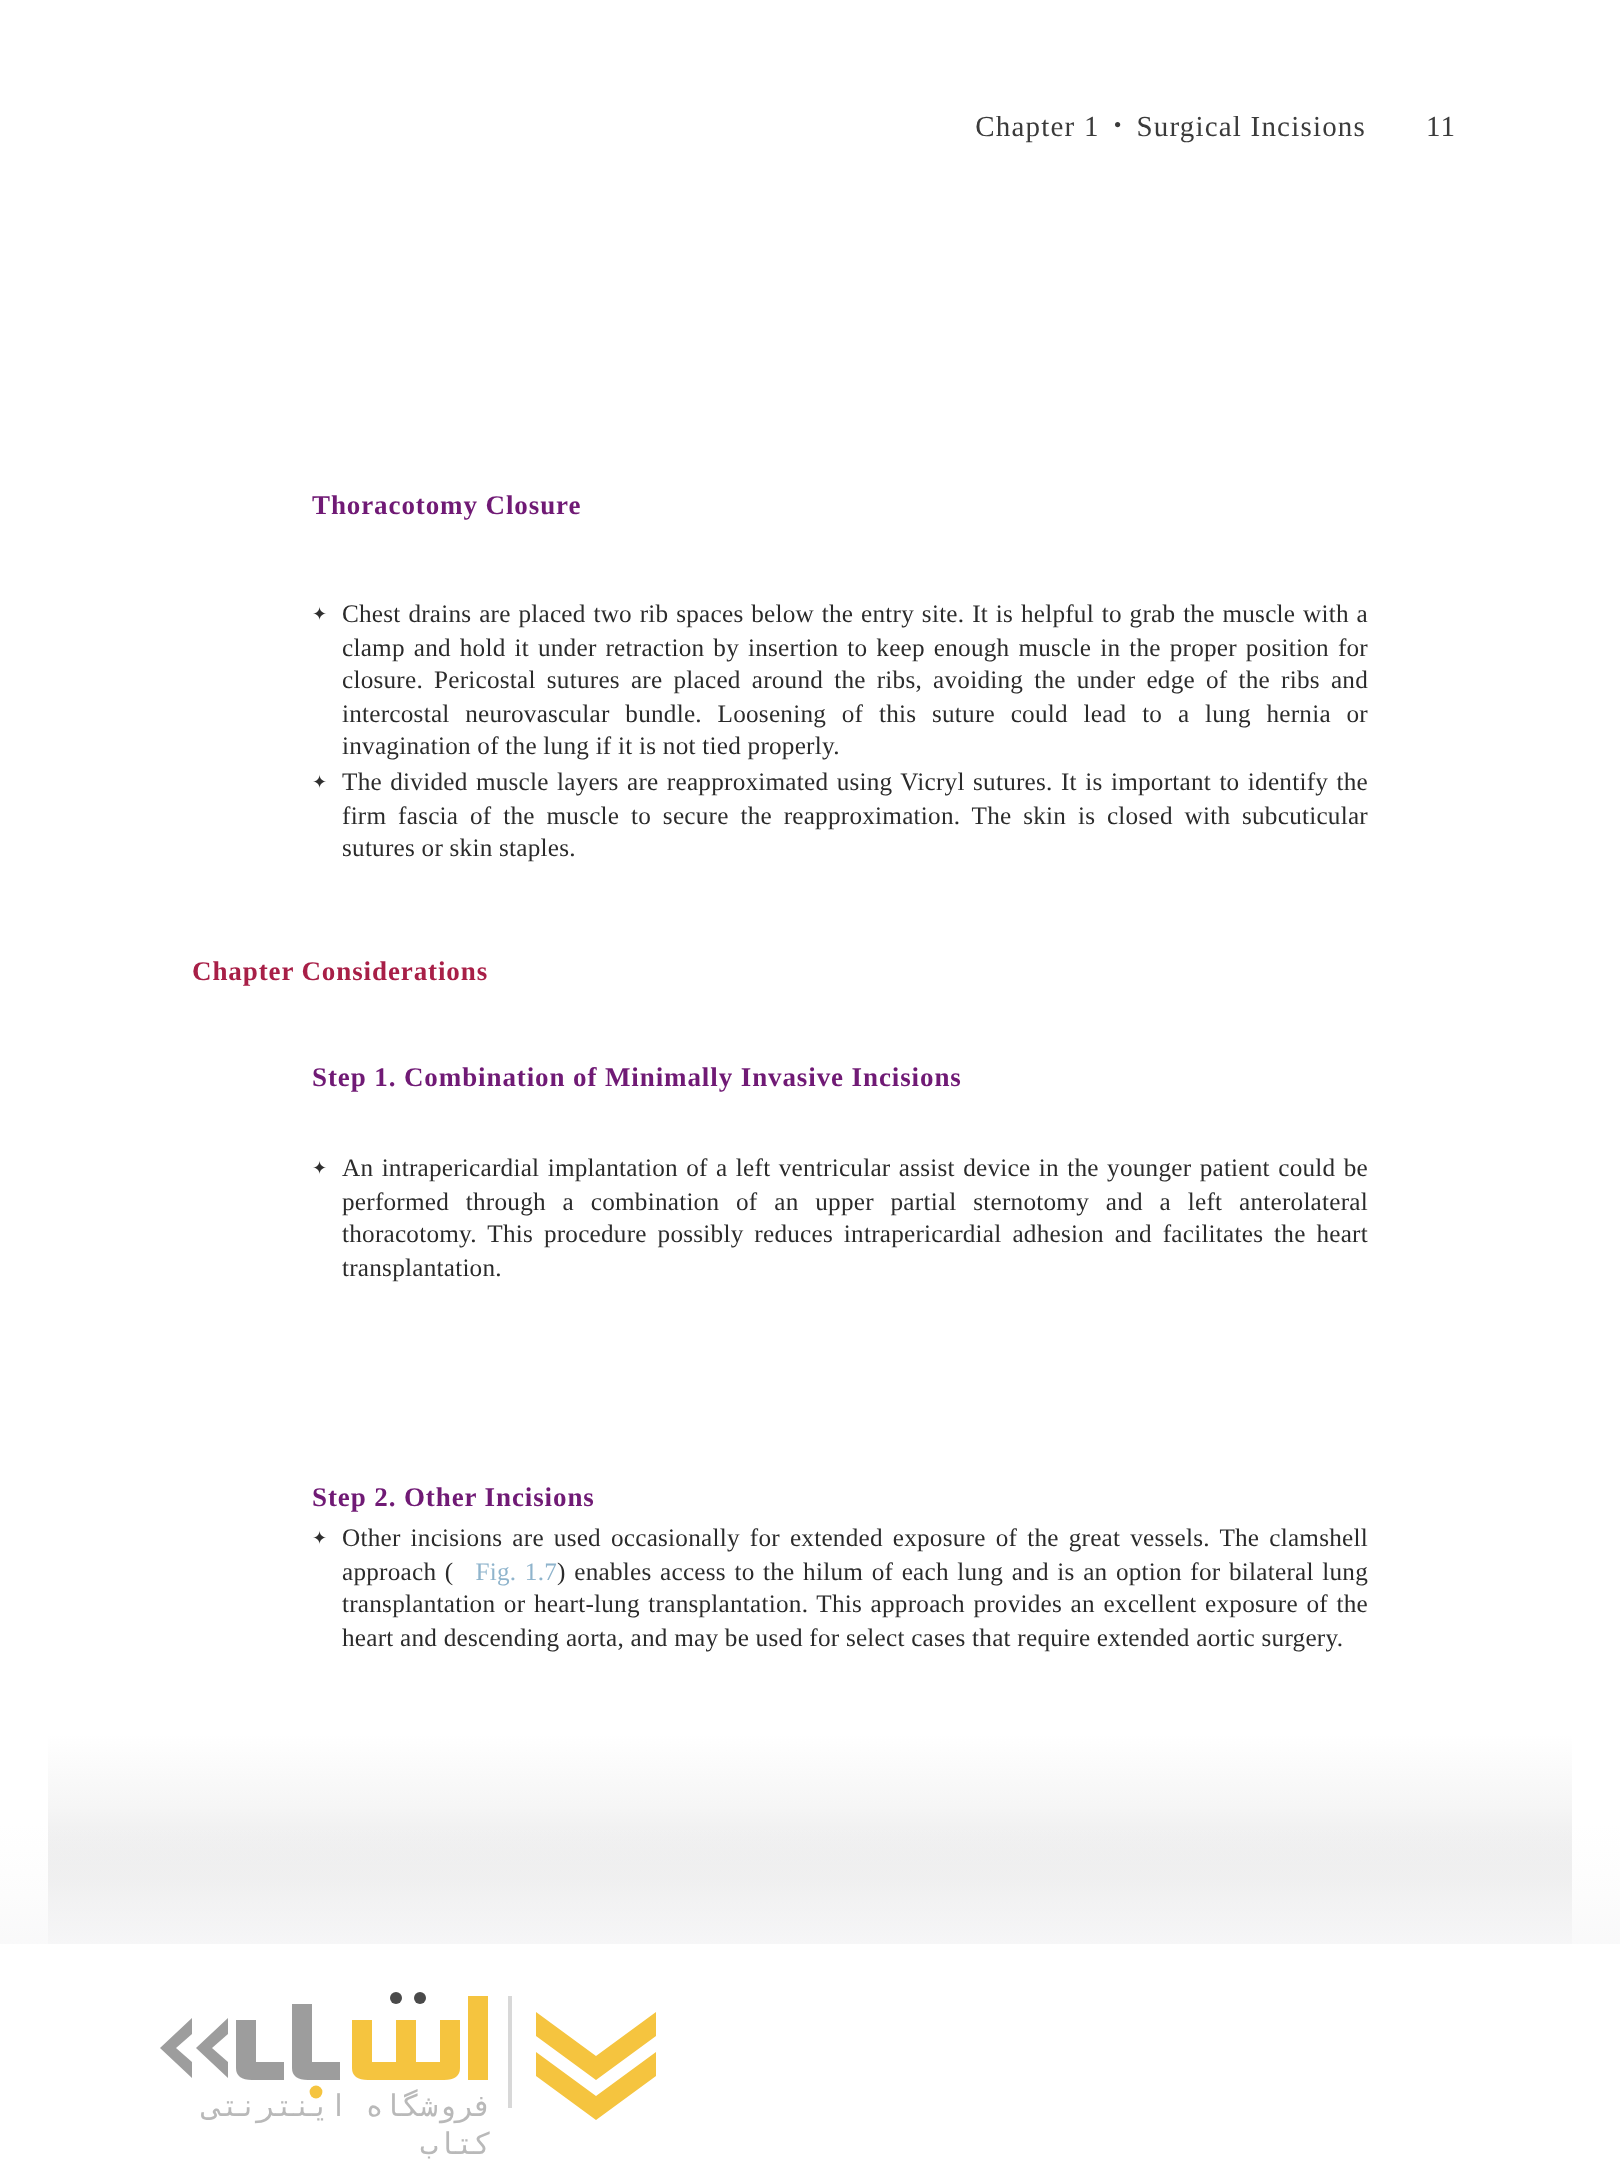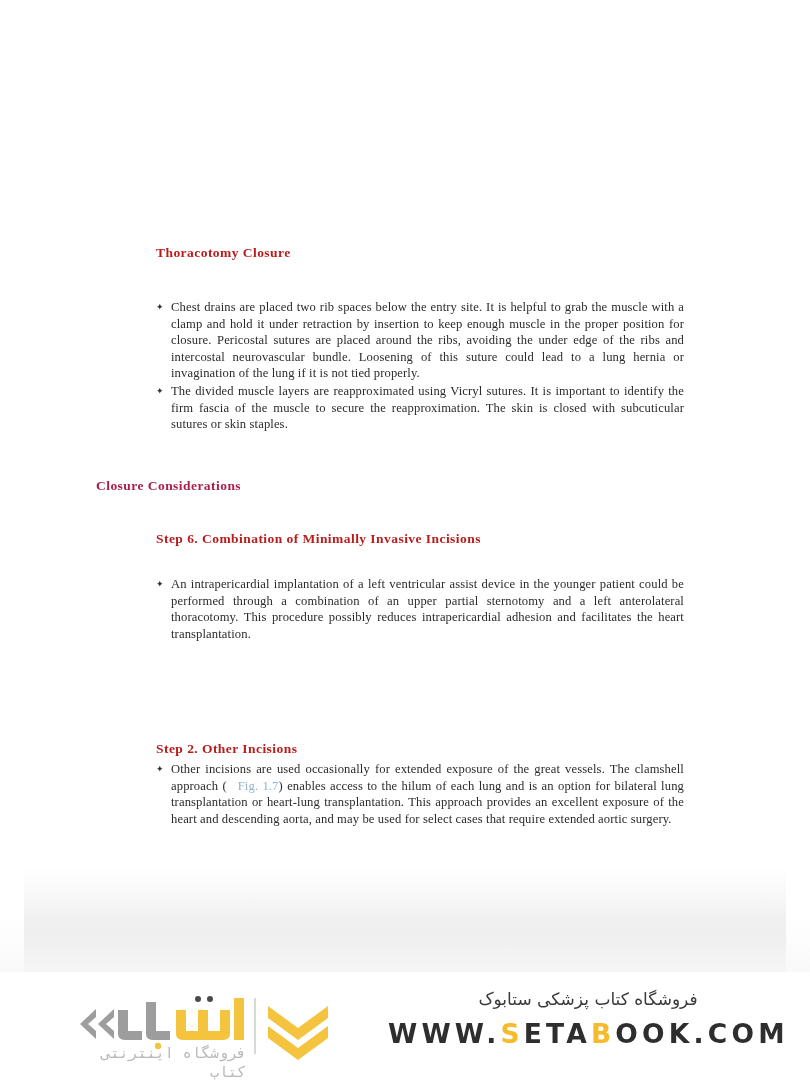--- a/index.html
+++ b/index.html
@@ -87,21 +87,21 @@
     left: 0;
     top: 0;
     width: 810px;
   }
 
   .sec-head {
     position: absolute;
     font-family: "Liberation Serif", serif;
     font-size: 13.5px;
     font-weight: bold;
-    color: #b91c1c;
+    color: #701a75;
     letter-spacing: 0.45px;
     white-space: nowrap;
   }
   .sec-head.red {
     color: #a81f47;
   }
 
   .bullet-list {
     position: absolute;
     left: 156px;
@@ -180,39 +180,45 @@
     letter-spacing: 4.2px;
     white-space: nowrap;
   }
   .brand-url .hl { color: #f5bb2a; }
 </style>
 </head>
 <body>
 
 <div class="page-sheet">
 
+  <div class="running-head">
+    <span class="rh-chapter">Chapter 1</span>
+    <span class="rh-dot">•</span>
+    <span class="rh-title">Surgical Incisions</span>
+    <span class="rh-pageno">11</span>
+  </div>
 
   <div class="content">
 
     <div class="sec-head" style="left:156px; top:245px;">Thoracotomy Closure</div>
 
     <div class="bullet-list" style="top:299px;">
       <p class="bullet-item">
         <span class="bullet-mark">✦</span>
         <span>Chest drains are placed two rib spaces below the entry site. It is helpful to grab the muscle with a clamp and hold it under retraction by insertion to keep enough muscle in the proper position for closure. Pericostal sutures are placed around the ribs, avoiding the under edge of the ribs and intercostal neurovascular bundle. Loosening of this suture could lead to a lung hernia or invagination of the lung if it is not tied properly.</span>
       </p>
       <p class="bullet-item">
         <span class="bullet-mark">✦</span>
         <span>The divided muscle layers are reapproximated using Vicryl sutures. It is important to identify the firm fascia of the muscle to secure the reapproximation. The skin is closed with subcuticular sutures or skin staples.</span>
       </p>
     </div>
 
-    <div class="sec-head red" style="left:96px; top:478px;">Closure Considerations</div>
-
-    <div class="sec-head" style="left:156px; top:531px;">Step 6.  Combination of Minimally Invasive Incisions</div>
+    <div class="sec-head red" style="left:96px; top:478px;">Chapter Considerations</div>
+
+    <div class="sec-head" style="left:156px; top:531px;">Step 1.  Combination of Minimally Invasive Incisions</div>
 
     <div class="bullet-list" style="top:576px;">
       <p class="bullet-item">
         <span class="bullet-mark">✦</span>
         <span>An intrapericardial implantation of a left ventricular assist device in the younger patient could be performed through a combination of an upper partial sternotomy and a left anterolateral thoracotomy. This procedure possibly reduces intrapericardial adhesion and facilitates the heart transplantation.</span>
       </p>
     </div>
 
     <div class="sec-head" style="left:156px; top:711px;margin-top:30px;">Step 2.  Other Incisions</div>
 
@@ -249,18 +255,14 @@
       <rect x="196" y="14" width="2" height="56" fill="#d8d8d8"></rect>
 
       <path d="M210 22 L240 44 L270 22 L270 34 L240 56 L210 34 Z" fill="#f5c43f"></path>
       <path d="M210 42 L240 64 L270 42 L270 54 L240 76 L210 54 Z" fill="#f5c43f"></path>
 
     </svg>
     <div style="position:absolute; left:8px; top:60px; width:180px; text-align:right;
                 font-family:Liberation Mono, monospace; font-size:15px; color:#b9b9b9; direction:rtl;">فروشگاه اینترنتی کتاب</div>
   </div>
 
-  <div class="brand-right">
-    <div class="brand-fa">فروشگاه کتاب پزشکی ستابوک</div>
-    <div class="brand-url"><span>WWW.</span><span class="hl">S</span><span>ETA</span><span class="hl">B</span><span>OOK.COM</span></div>
-  </div>
 
 </div>
 
 </body></html>

